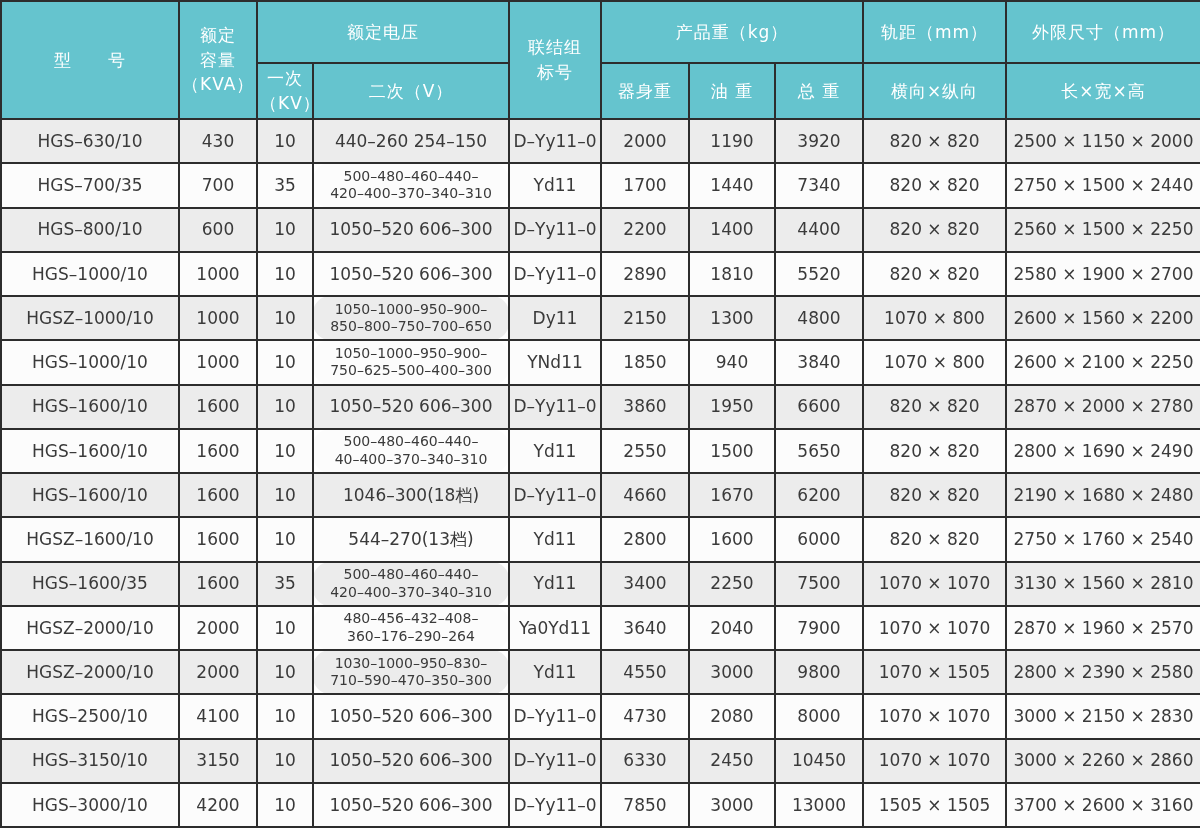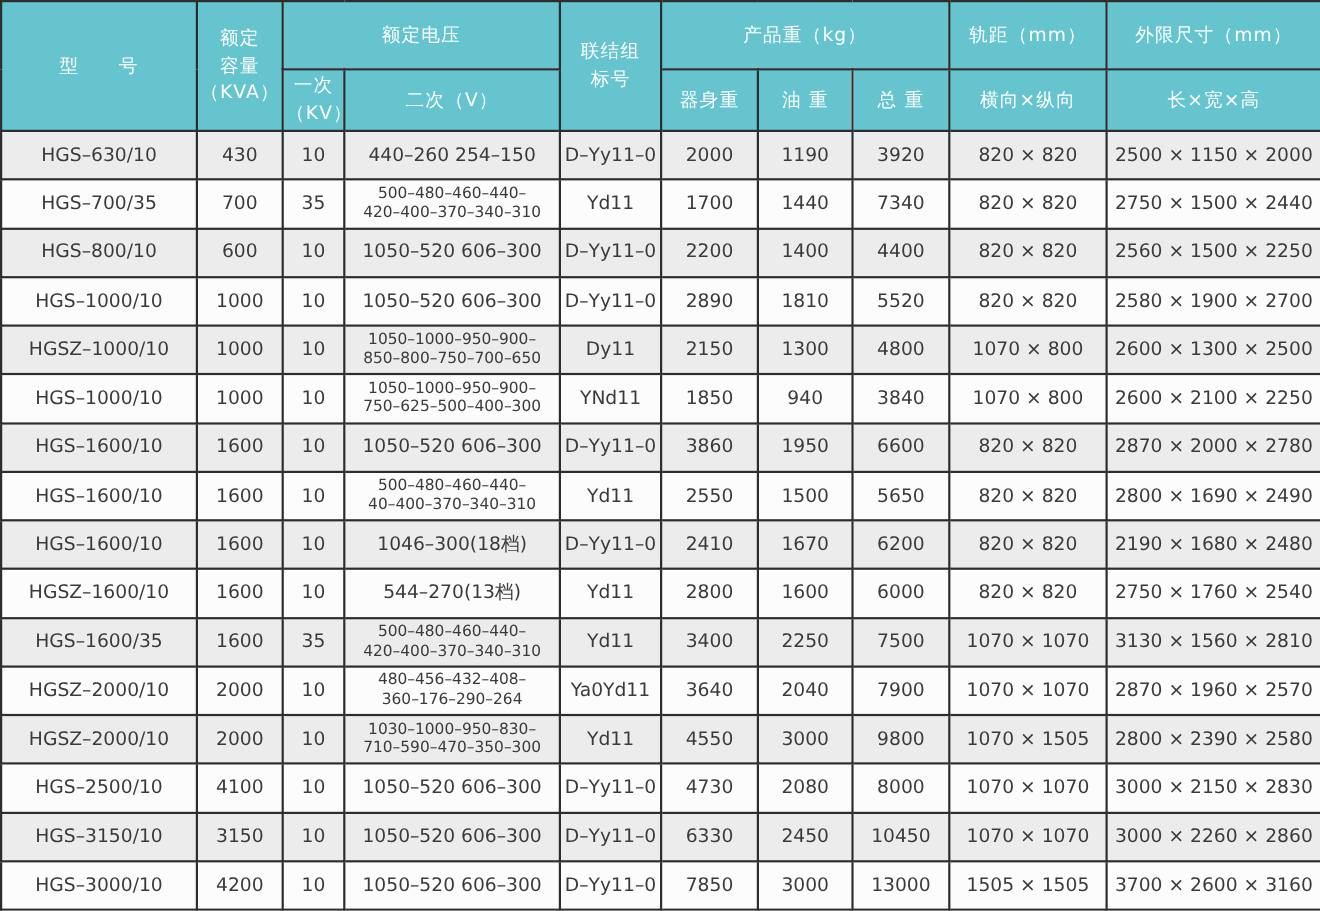--- a/index.html
+++ b/index.html
@@ -35,21 +35,21 @@
   tr.head-row-2 { height: 56px; margin-left: 40px; }
   .spec tbody tr { height: 44px; }
   .spec tbody td {
     font-size: 17px;
     color: #3a3a3a;
     white-space: pre-line;
     line-height: 1.2;
   }
   .spec tbody tr:nth-child(odd) td  { background: #ececec; }
   .spec tbody tr:nth-child(even) td { background: #fcfcfc; }
-  .spec tbody td.two-line { font-size: 14px; line-height: 1.25; letter-spacing: 0; }
+  .spec tbody td.two-line { font-size: 14px; line-height: 1.25; letter-spacing: 0; border-radius: 17px; }
 </style>
 </head>
 <body>
 
 <table class="spec">
   <colgroup>
     <col style="width:178px">
     <col style="width:78px">
     <col style="width:56px">
     <col style="width:196px">
@@ -138,21 +138,21 @@
         <td>HGSZ–1000/10</td>
         <td>1000</td>
         <td>10</td>
         <td class="two-line">1050–1000–950–900–
 850–800–750–700–650</td>
         <td>Dy11</td>
         <td>2150</td>
         <td>1300</td>
         <td>4800</td>
         <td>1070 × 800</td>
-        <td>2600 × 1300 × 2500</td>
+        <td>2600 × 1560 × 2200</td>
       </tr>
       <tr>
         <td>HGS–1000/10</td>
         <td>1000</td>
         <td>10</td>
         <td class="two-line">1050–1000–950–900–
 750–625–500–400–300</td>
         <td>YNd11</td>
         <td>1850</td>
         <td>940</td>
@@ -184,21 +184,21 @@
         <td>5650</td>
         <td>820 × 820</td>
         <td>2800 × 1690 × 2490</td>
       </tr>
       <tr>
         <td>HGS–1600/10</td>
         <td>1600</td>
         <td>10</td>
         <td>1046–300(18档)</td>
         <td>D–Yy11–0</td>
-        <td>2410</td>
+        <td>4660</td>
         <td>1670</td>
         <td>6200</td>
         <td>820 × 820</td>
         <td>2190 × 1680 × 2480</td>
       </tr>
       <tr>
         <td>HGSZ–1600/10</td>
         <td>1600</td>
         <td>10</td>
         <td>544–270(13档)</td>

